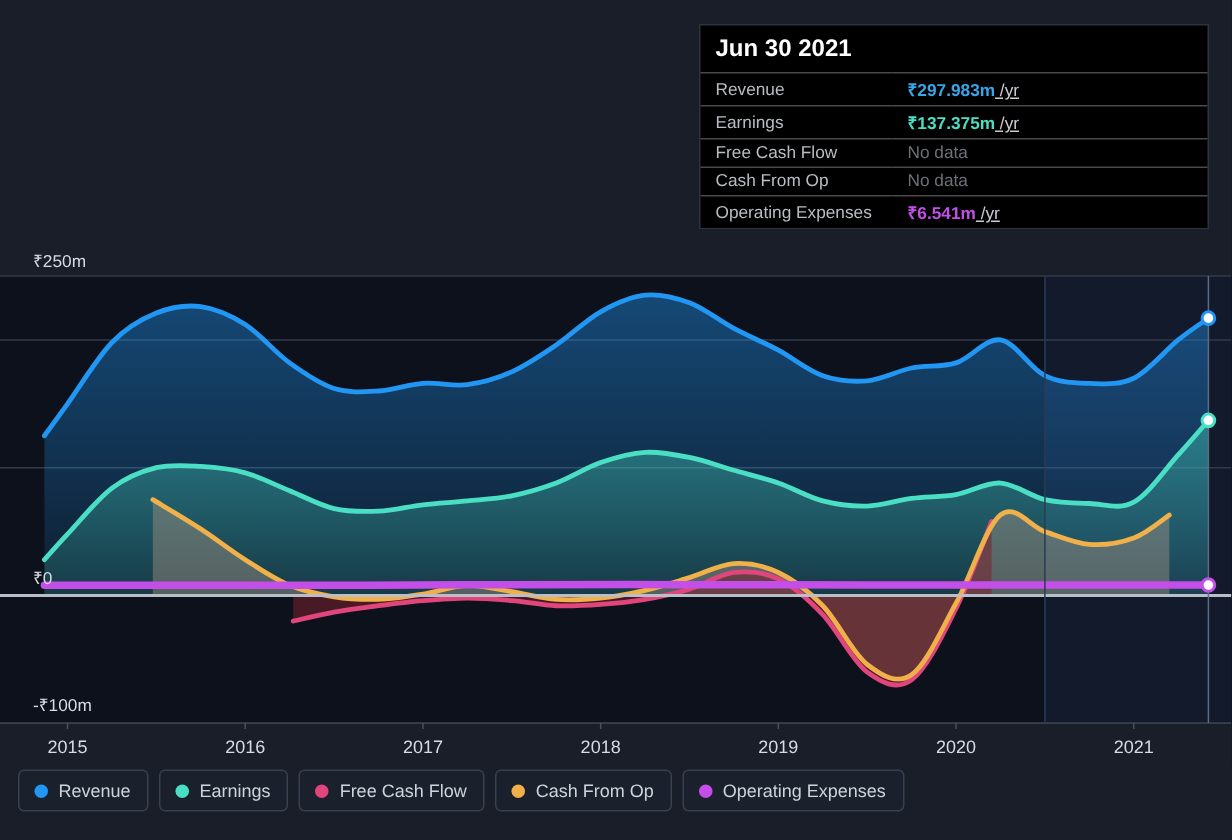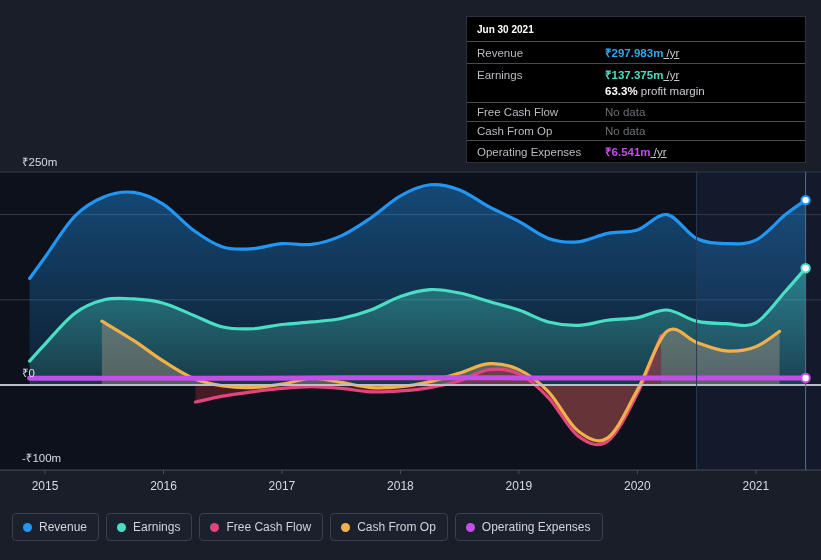--- a/index.html
+++ b/index.html
@@ -12,21 +12,21 @@
   }
   #app {
     position: relative;
     width: 821px; height: 560px;
     background: #191e28;
   }
 
   
   #chart-wrap {
     position: absolute;
-    left: 0; top: 0;
+    left: 0; top: 12px;
     width: 756px; height: 505px;
   }
   #chart-svg { display: block; }
 
   .axis-label {
     fill: #d7dbe3;
     font-family: "Liberation Sans", sans-serif;
     font-size: 11.5px;
   }
   .xaxis-label {
@@ -41,21 +41,21 @@
     position: absolute;
     left: 466px; top: 16px;
     width: 340px;
     background: #000000;
     border: 1px solid #2c3240;
     padding: 0;
     font-family: "Liberation Sans", sans-serif;
   }
   #tooltip .tt-title {
     color: #ffffff;
-    font-size: 10px;
+    font-size: 16px;
     font-weight: bold;
     padding: 7px 10px 6px 10px;
   }
   #tooltip table {
     width: 100%;
     border-collapse: collapse;
   }
   #tooltip td {
     font-size: 11.5px;
     padding: 3px 4px 3px 10px;
@@ -183,24 +183,20 @@
     <table>
       <tbody id="tt-body">
           <tr>
             <td class="tt-key">Revenue</td>
             <td class="tt-val"><span class="tt-amt" style="color: rgb(53, 167, 234);">₹297.983m</span><span class="tt-unit"> /yr</span></td>
           </tr>
           <tr>
             <td class="tt-key">Earnings</td>
             <td class="tt-val"><span class="tt-amt" style="color: rgb(74, 223, 196);">₹137.375m</span><span class="tt-unit"> /yr</span></td>
           </tr>
-          <tr class="sub">
-            <td class="tt-key"></td>
-            <td class="tt-val"><span class="tt-pm-val">63.3%</span><span class="tt-pm-lbl"> profit margin</span></td>
-          </tr>
           <tr>
             <td class="tt-key">Free Cash Flow</td>
             <td class="tt-val"><span class="tt-nodata">No data</span></td>
           </tr>
           <tr>
             <td class="tt-key">Cash From Op</td>
             <td class="tt-val"><span class="tt-nodata">No data</span></td>
           </tr>
           <tr>
             <td class="tt-key">Operating Expenses</td>

